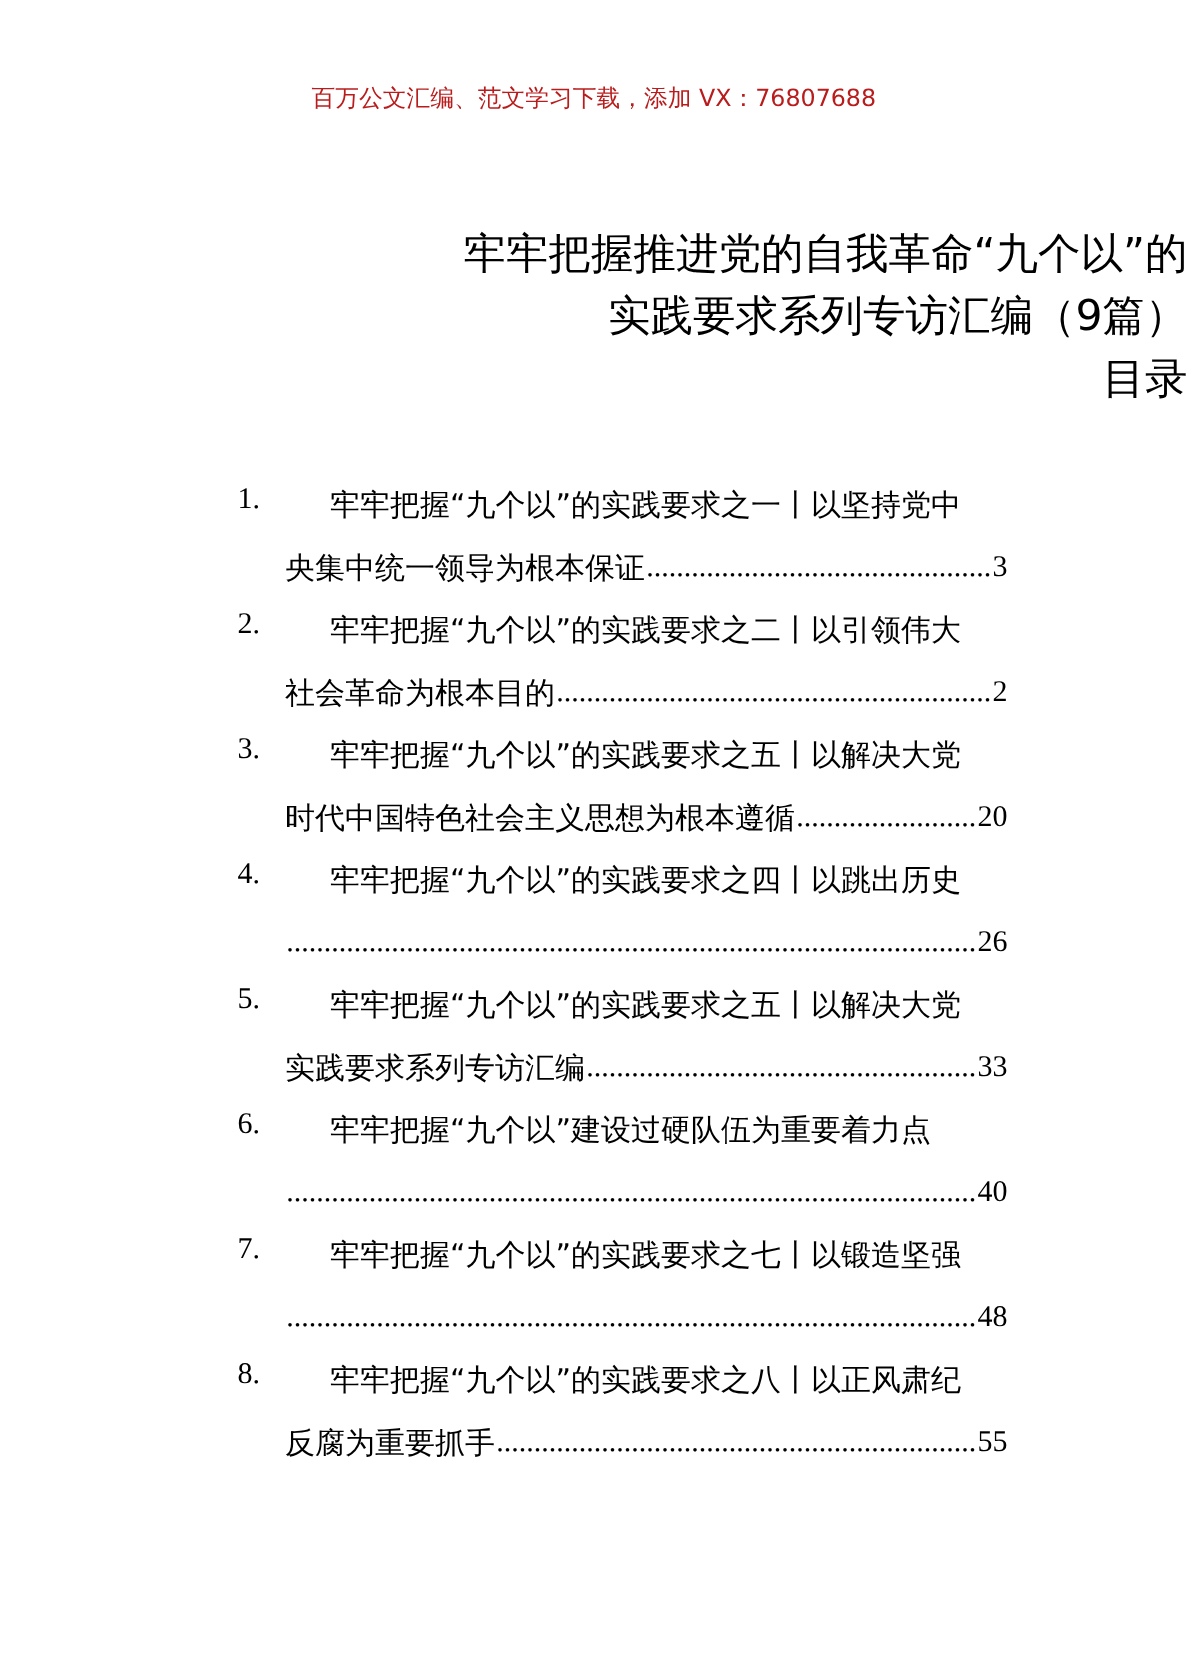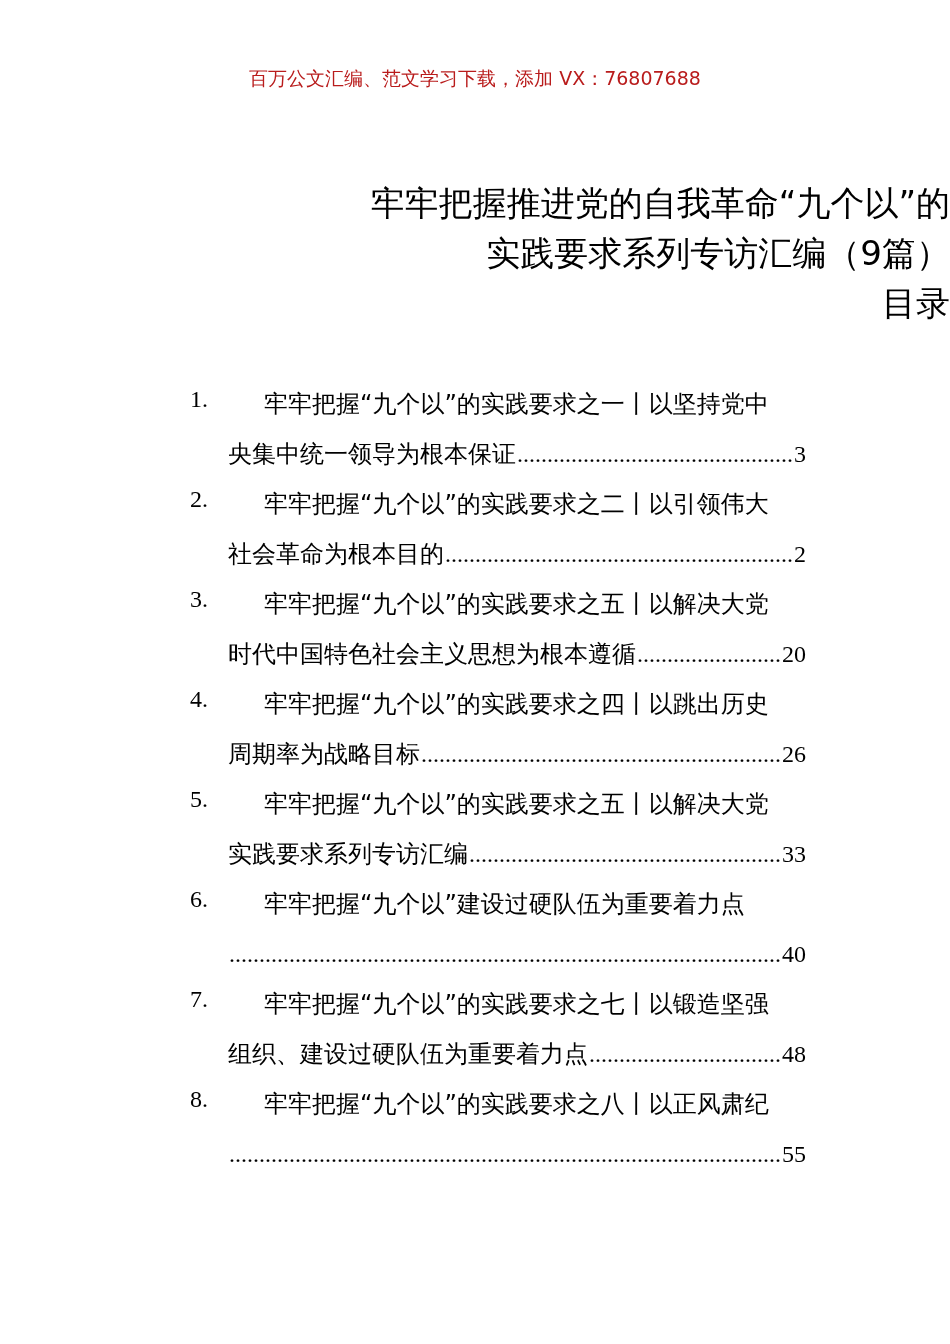--- a/index.html
+++ b/index.html
@@ -77,21 +77,20 @@
     <div class="toc-line2">
         <span>时代中国特色社会主义思想为根本遵循</span>
         <span class="toc-dots"></span>
         <span class="toc-page">20</span>
       </div>
   </div>
   <div class="toc-item">
     <span class="toc-num">4.</span>
     <span class="toc-line1">牢牢把握“九个以”的实践要求之四丨以跳出历史</span>
     <div class="toc-line2">
-        <span>周期率为战略目标</span>
         <span class="toc-dots"></span>
         <span class="toc-page">26</span>
       </div>
   </div>
   <div class="toc-item">
     <span class="toc-num">5.</span>
     <span class="toc-line1">牢牢把握“九个以”的实践要求之五丨以解决大党</span>
     <div class="toc-line2">
         <span>实践要求系列专访汇编</span>
         <span class="toc-dots"></span>
@@ -103,26 +102,26 @@
     <span class="toc-line1">牢牢把握“九个以”建设过硬队伍为重要着力点</span>
     <div class="toc-line2">
         <span class="toc-dots"></span>
         <span class="toc-page">40</span>
       </div>
   </div>
   <div class="toc-item">
     <span class="toc-num">7.</span>
     <span class="toc-line1">牢牢把握“九个以”的实践要求之七丨以锻造坚强</span>
     <div class="toc-line2">
-        <span>组织、建设过硬队伍为重要着力点</span>
         <span class="toc-dots"></span>
         <span class="toc-page">48</span>
       </div>
   </div>
   <div class="toc-item">
     <span class="toc-num">8.</span>
     <span class="toc-line1">牢牢把握“九个以”的实践要求之八丨以正风肃纪</span>
     <div class="toc-line2">
+        <span>反腐为重要抓手</span>
         <span class="toc-dots"></span>
         <span class="toc-page">55</span>
       </div>
   </div>
 </div>
 
 </body></html>

